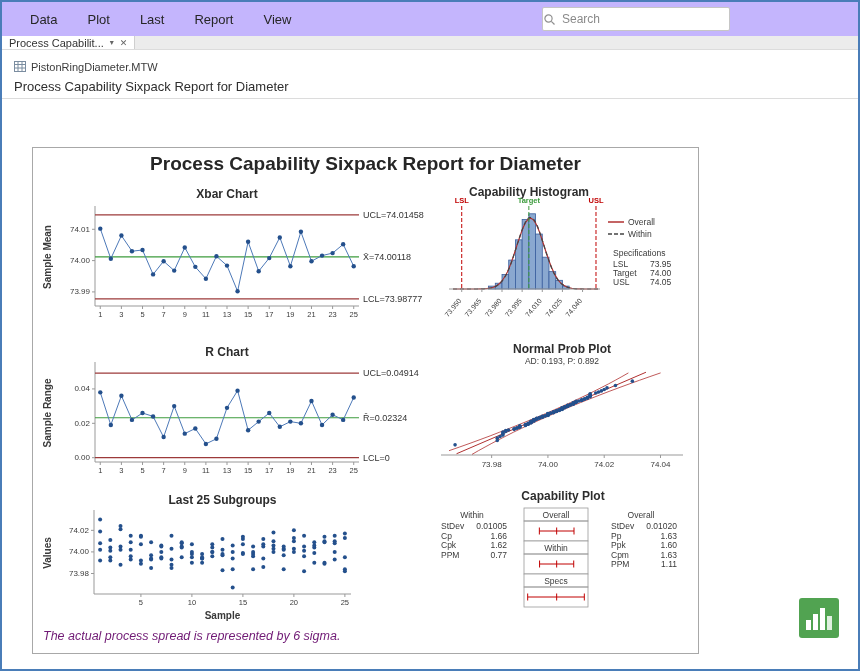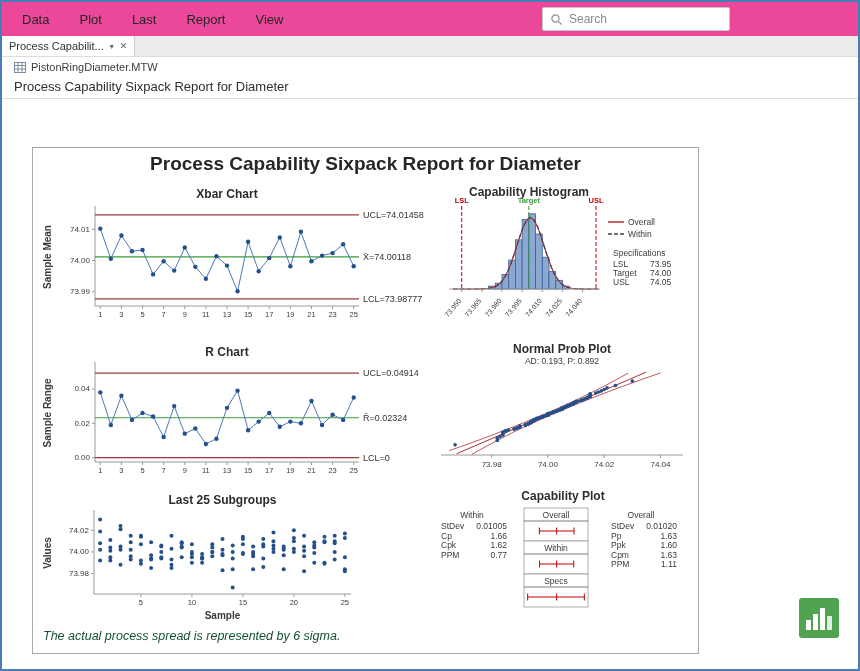--- a/index.html
+++ b/index.html
@@ -1,32 +1,32 @@
 <!DOCTYPE html>
 <html><head>
 <meta charset="utf-8">
 <style>
   *{margin:0;padding:0;box-sizing:border-box}
   html,body{width:860px;height:671px;background:#fff;font-family:"Liberation Sans",sans-serif}
   .window{position:absolute;left:0;top:0;width:860px;height:671px;border:2px solid #4a7db8;background:#fff;overflow:hidden}
-  .menubar{position:absolute;top:0;left:0;right:0;height:34px;background:#ec4899;display:flex;align-items:center;padding-left:20px}
+  .menubar{position:absolute;top:0;left:0;right:0;height:34px;background:#c4b5fd;display:flex;align-items:center;padding-left:28px}
   .menu-item{font-size:13px;color:#262626;margin-right:30px;white-space:nowrap;cursor:default}
-  .searchbox{position:absolute;left:540px;top:5px;width:188px;height:24px;border:1px solid #c6c6c6;border-radius:2px;background:#fff;display:flex;align-items:center;padding-left:7px;gap:6px}
+  .searchbox{position:absolute;left:540px;top:5px;width:188px;height:24px;border:1px solid #c6c6c6;border-radius:2px;background:#fff;display:flex;align-items:center;gap:6px}
   .searchbox input{border:none;outline:none;font-size:12px;color:#444;width:145px;background:transparent;font-family:"Liberation Sans",sans-serif}
   .searchbox input::placeholder{color:#8a8a8a}
-  .tabbar{position:absolute;top:34px;left:0;right:0;height:21px;background:#ececec;border-bottom:1px solid #dcdcdc;display:flex;align-items:stretch}
+  .tabbar{position:absolute;top:34px;left:0;right:0;height:14px;background:#ececec;border-bottom:1px solid #dcdcdc;display:flex;align-items:stretch}
   .tab{background:#fff;border-right:1px solid #cfcfcf;display:flex;align-items:center;gap:6px;padding:0 7px;font-size:11px;color:#333;white-space:nowrap}
   .tab .glyph{font-size:8px;color:#666}
   .tab .close{font-size:9px;color:#666}
-  .ws-row{position:absolute;top:59px;left:12px;display:flex;align-items:flex-end;gap:5px;font-size:11px;color:#3c3c3c}
+  .ws-row{position:absolute;top:59px;left:12px;display:flex;align-items:flex-start;gap:5px;font-size:11px;color:#3c3c3c}
   .out-title{position:absolute;top:77px;left:12px;font-size:13px;color:#2e2e2e}
   .sep{position:absolute;top:96px;left:0;right:0;height:1px;background:#dcdcdc}
   .report{position:absolute;left:30px;top:145px;width:667px;height:507px;border:1px solid #a8a8a8;background:#fff}
   .report-title{position:absolute;top:5px;left:0;width:100%;text-align:center;font-size:19px;font-weight:bold;color:#262626}
-  .footnote{position:absolute;left:10px;top:481px;font-size:12.5px;font-style:italic;color:#14532d}
+  .footnote{position:absolute;left:10px;top:481px;font-size:12.5px;font-style:italic;color:#701a75}
   .chart{position:absolute}
   #svg-xbar{left:4px;top:36px}
   #svg-hist{left:392px;top:36px}
   #svg-r{left:4px;top:196px}
   #svg-prob{left:392px;top:193px}
   #svg-last25{left:4px;top:344px}
   #svg-cap{left:392px;top:340px}
   .insights{position:absolute;left:797px;top:596px;width:40px;height:40px;cursor:pointer}
 </style>
 </head>

